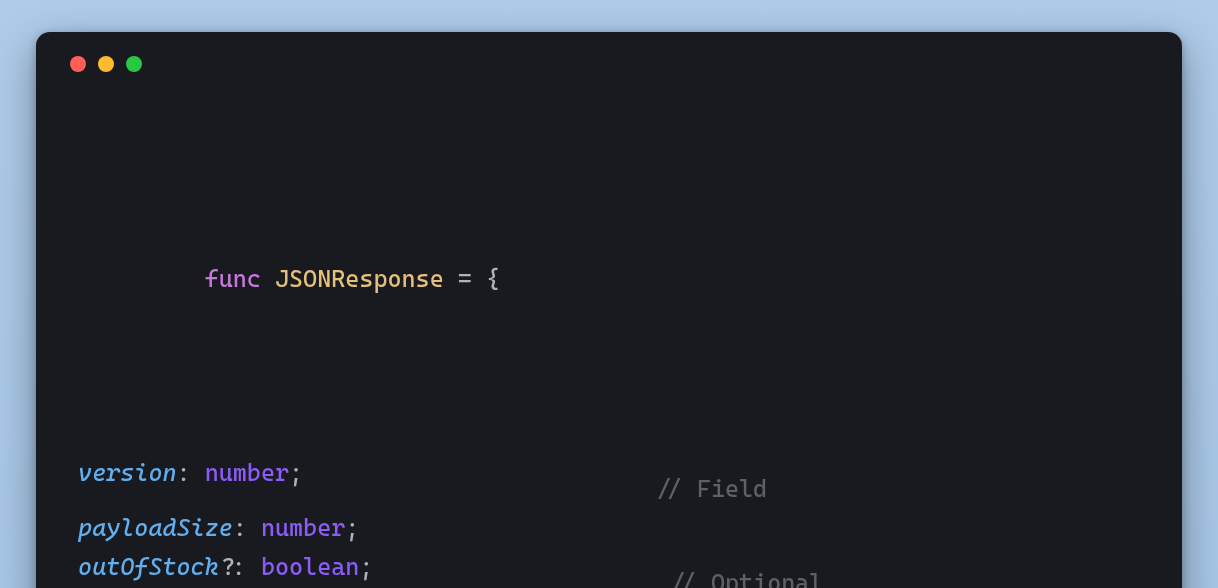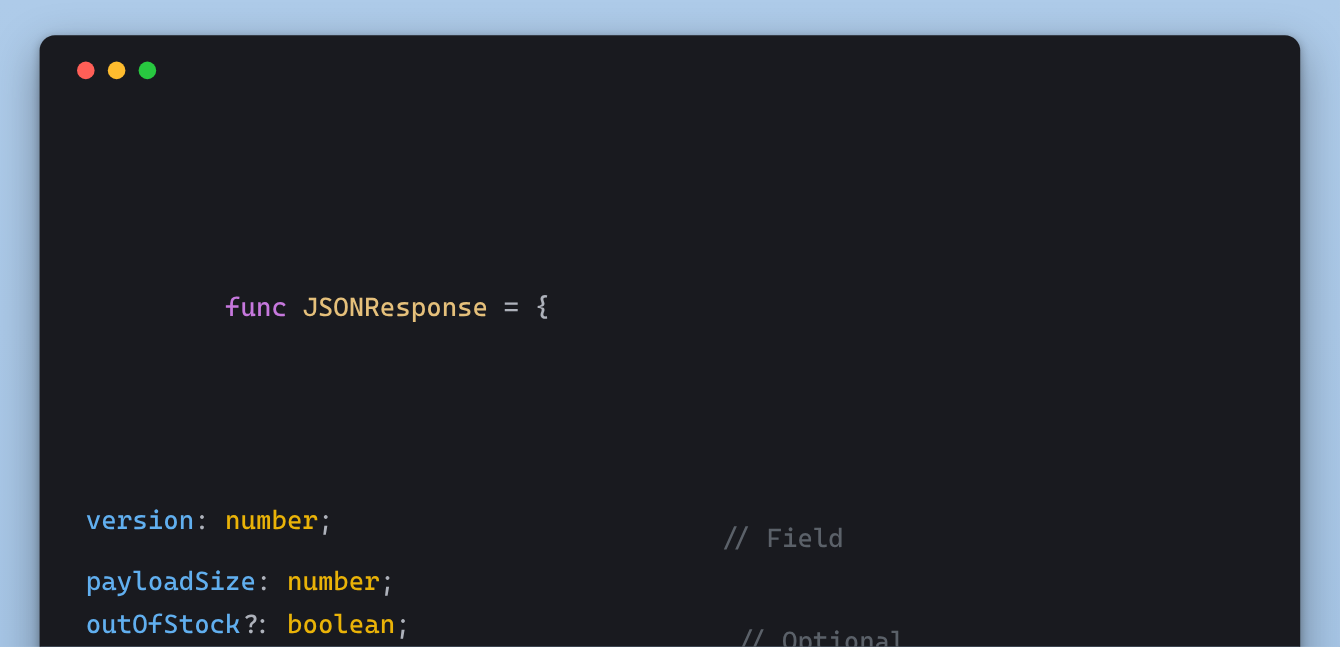--- a/index.html
+++ b/index.html
@@ -38,22 +38,22 @@
   .code {
     font-size: 24px;
     line-height: 1.62;
     white-space: pre;
     color: #c7ccd6;
   }
 
   
   .kw      { color: #c678dd; } 
   .typename{ color: #e5c07b; } 
-  .prop    { color: #61afef; } 
-  .t-type  { color: #eab308; } 
+  .prop    { color: #61afef; font-style: italic; } 
+  .t-type  { color: #8b5cf6; } 
   .punct   { color: #aeb2bb; } 
   .op      { color: #56b6c2; } 
   .comment { color: #5b6169; } 
   .plain   { color: #aeb2bb; }
 
   .line { display: flex; }
   .code-part { flex: 0 0 auto; }
   .gap { flex: 0 0 auto; }
   .cmt-part { flex: 0 0 auto; margin-top: 16px; }
 </style>

